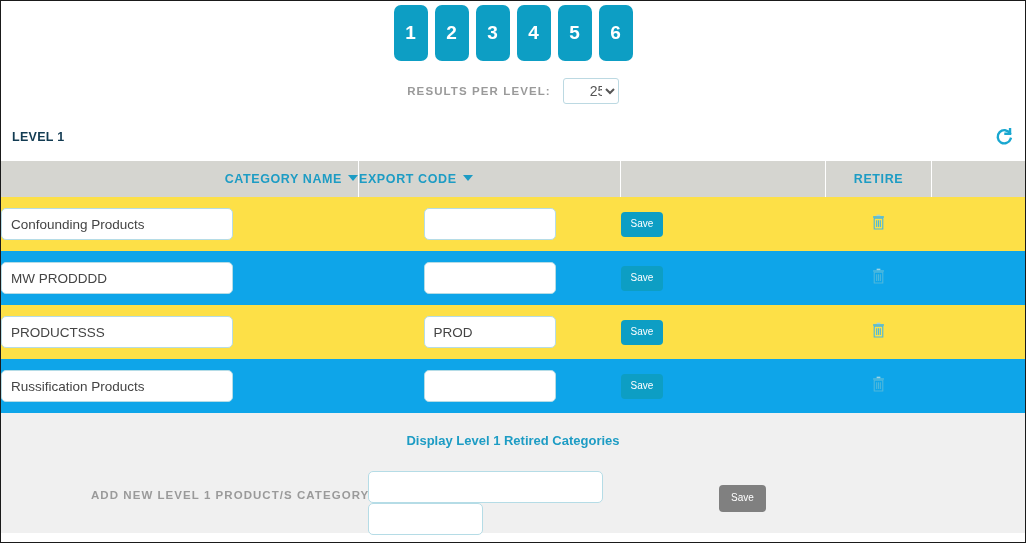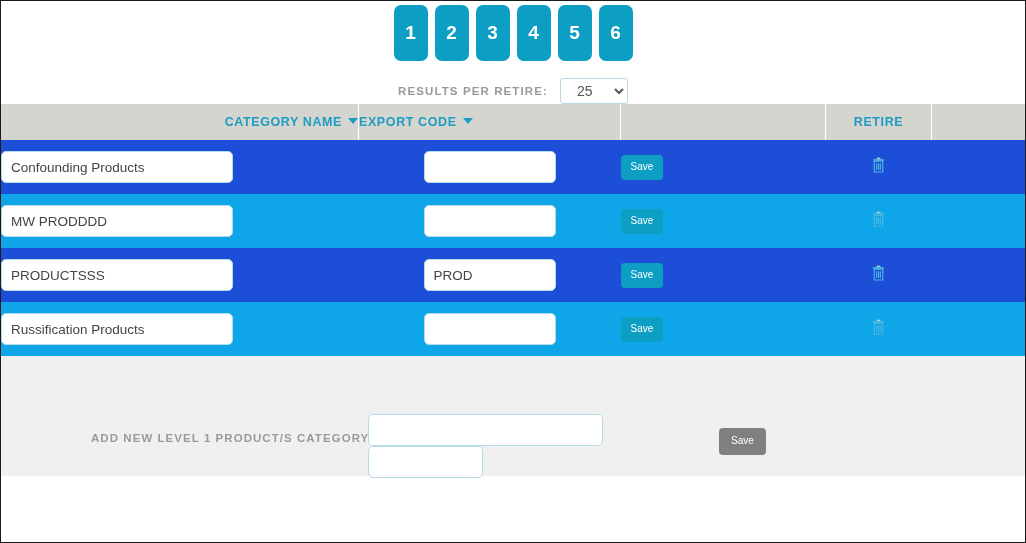--- a/index.html
+++ b/index.html
@@ -56,28 +56,28 @@
   }
   .rpl-label {
     font-size: 11.5px;
     letter-spacing: 1.1px;
     color: #9a9a9a;
     font-weight: bold;
     margin-right: 12px;
     white-space: nowrap;
   }
   .rpl-select {
-    width: 68px;
+    width: 56px;
     height: 26px;
     font-size: 14px;
     color: #555;
     border: 1px solid #bcd9e2;
     border-radius: 3px;
     background: #ffffff;
-    padding-left: 12px;
+    padding-left: 22px;
     font-family: "Liberation Sans", sans-serif;
   }
 
   
   .level-bar {
     position: relative;
     height: 39px;
     margin-top: 18px;
   }
   .level-title {
@@ -129,21 +129,21 @@
     border-right: 5px solid transparent;
     border-top: 6px solid #1d9cc4;
     vertical-align: 2px;
   }
 
   table.grid td {
     height: 54px;
     padding: 0;
     vertical-align: middle;
   }
-  tr.row-odd  td { background: #1d4ed8; }
+  tr.row-odd  td { background: #fde047; }
   tr.row-even td { background: #0ea5e9; }
 
   .cell-name   { padding-left: 9px; }
   .cell-export { text-align: center; }
   .cell-save   { padding-left: 81px; }
   .cell-retire { text-align: center; }
 
   input.txt {
     box-sizing: border-box;
     height: 32px;
@@ -241,26 +241,35 @@
   <div class="pager">
     <div class="pager-btn">1</div>
     <div class="pager-btn">2</div>
     <div class="pager-btn">3</div>
     <div class="pager-btn">4</div>
     <div class="pager-btn">5</div>
     <div class="pager-btn">6</div>
   </div>
 
   <div class="rpl-row">
-    <span class="rpl-label">RESULTS PER RETIRE:</span>
+    <span class="rpl-label">RESULTS PER LEVEL:</span>
     <select class="rpl-select">
       <option>25</option>
     </select>
   </div>
 
+  <div class="level-bar">
+    <span class="level-title">LEVEL 1</span>
+    <span class="refresh-icon">
+      <svg viewBox="0 0 24 24" width="22" height="22" fill="none" stroke="#19a7d0" stroke-width="2.6" stroke-linecap="square">
+        <path d="M18.5 8 A7.2 7.2 0 1 0 19.2 14"></path>
+        <path d="M18.6 3.4 L18.6 8.4 L13.6 8.4" stroke-linejoin="miter"></path>
+      </svg>
+    </span>
+  </div>
 
   <table class="grid">
     <thead>
       <tr>
         <th class="col-name">
           <span>CATEGORY NAME</span><span class="sort-caret"></span>
         </th>
         <th class="col-export">
           <span>EXPORT CODE</span><span class="sort-caret"></span>
         </th>
@@ -368,19 +377,20 @@
             </svg>
           </span>
         </td>
         <td></td>
       </tr>
 
     </tbody>
   </table>
 
   <div class="footer">
+    <a class="retired-link" href="#">Display Level 1 Retired Categories</a>
     <span class="add-label">ADD NEW LEVEL 1 PRODUCT/S CATEGORY:</span>
     <input class="txt add-input-big" type="text" value="" style="">
     <input class="txt add-input-small" type="text" value="" style="">
     <button class="btn-save btn-save-disabled add-save">Save</button>
   </div>
 
 </div>
 
 </body></html>

